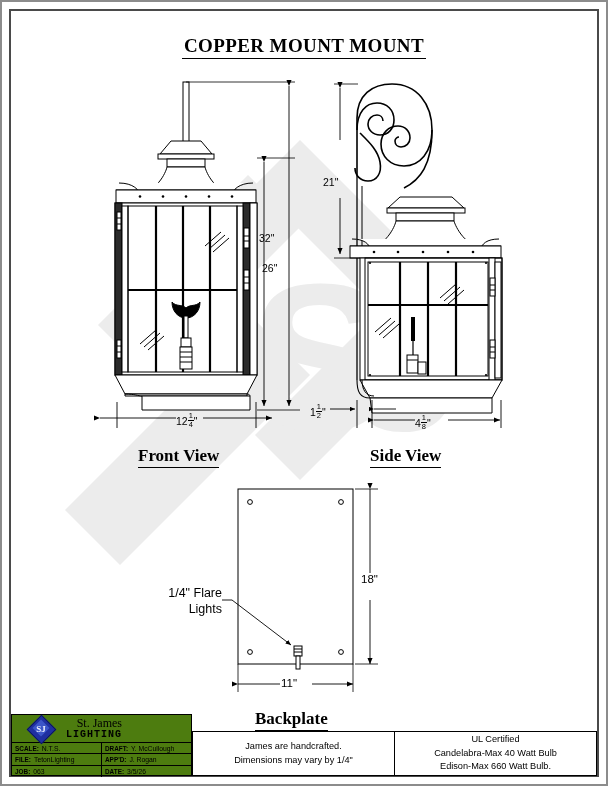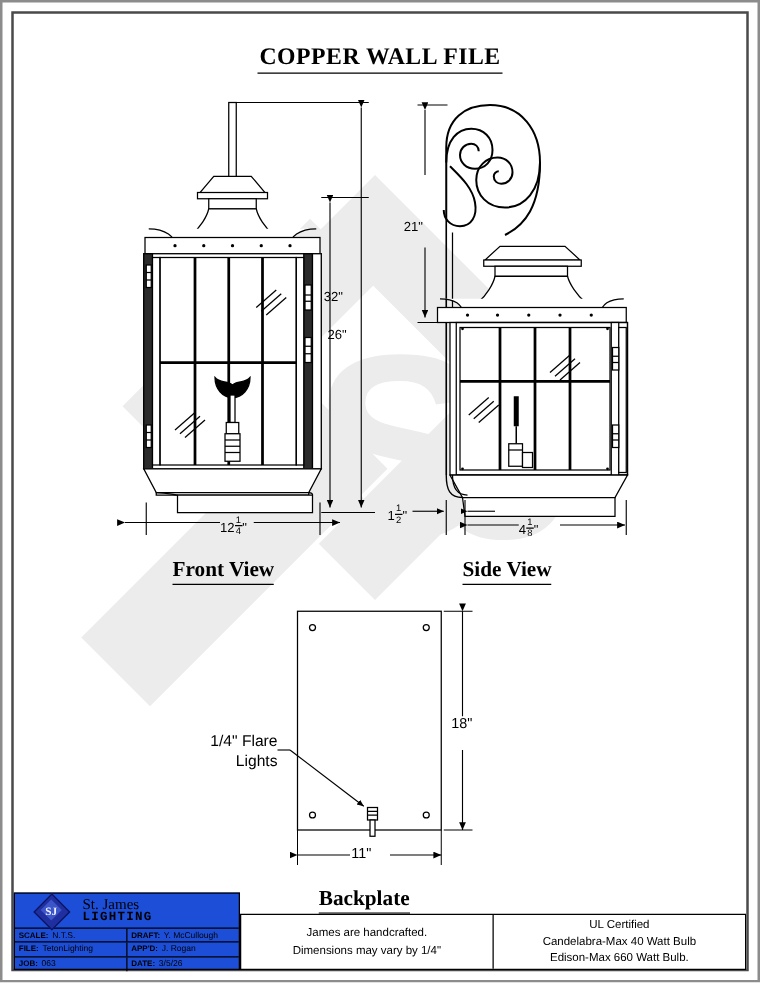--- a/index.html
+++ b/index.html
@@ -13,27 +13,27 @@
   .title-line{font-family:"Liberation Serif",serif;font-weight:bold;font-size:19px;letter-spacing:0.4px;color:#000;display:inline-block;border-bottom:1.6px solid #000;padding:0 2px 1px 2px;line-height:1.18;}
   .t2{margin-top:3px;}
   .viewlabel{position:absolute;font-family:"Liberation Serif",serif;font-size:17px;color:#000;border-bottom:1.3px solid #000;padding-bottom:1px;white-space:nowrap;font-weight:bold;}
   .dimtext{position:absolute;font-family:"Liberation Sans",sans-serif;font-size:10.5px;color:#000;white-space:nowrap;}
   .frac{display:inline-block;vertical-align:-0.15em;font-size:7.5px;line-height:1;text-align:center;margin:0 0px;}
   .frac .n{display:block;border-bottom:1px solid #000;padding:0 1px;}
   .frac .d{display:block;padding:0 1px;}
   .callout{position:absolute;font-family:"Liberation Sans",sans-serif;font-size:12.5px;color:#000;text-align:right;line-height:1.25;white-space:nowrap;}
   
   .tb{position:absolute;box-sizing:border-box;}
-  #titleblock{left:11px;top:714px;width:181px;height:62px;border:1.6px solid #000;background:#1d4ed8;}
+  #titleblock{left:11px;top:714px;width:181px;height:62px;border:1.6px solid #000;background:#4d7c0f;}
   #logorow{position:absolute;left:0;top:0;width:100%;height:28px;border-bottom:1.4px solid #000;box-sizing:border-box;display:flex;align-items:center;}
   #logo-diamond{width:26px;height:26px;margin-left:16px;position:relative;flex:0 0 auto;}
   #logo-diamond .dmd{position:absolute;left:3px;top:3px;width:19px;height:19px;background:#1f2fa0;transform:rotate(45deg);border:1px solid #0a1360;}
   #logo-diamond .dmd2{position:absolute;left:6.5px;top:6.5px;width:12px;height:12px;background:#3c55c8;transform:rotate(45deg);}
   #logo-diamond .sj{position:absolute;left:0;top:0;width:26px;height:26px;line-height:26px;text-align:center;font-family:"Liberation Serif",serif;font-size:9px;font-weight:bold;color:#eef1ff;}
-  #brand{margin-left:12px;text-align:left;line-height:1.05;}
+  #brand{margin-left:12px;text-align:right;line-height:1.05;}
   #brand .b1{font-family:"Liberation Serif",serif;font-size:12px;color:#000;}
   #brand .b2{font-family:"Liberation Mono",monospace;font-size:10px;font-weight:bold;letter-spacing:1px;color:#000;}
   .tbrow{position:absolute;left:0;width:100%;height:11.3px;border-bottom:1.1px solid #000;box-sizing:border-box;display:flex;}
   .tbrow.last{border-bottom:none;}
   .tbcell{display:flex;align-items:center;overflow:hidden;}
   .tbkey{font-family:"Liberation Sans",sans-serif;font-size:6.4px;font-weight:bold;color:#000;white-space:nowrap;}
   .tbval{font-family:"Liberation Sans",sans-serif;font-size:6.8px;color:#000;white-space:nowrap;margin-left:3px;}
   #notesblock{position:absolute;left:192px;top:731px;width:405px;height:45px;border:1.6px solid #000;box-sizing:border-box;display:flex;background:#fff;}
   .noteC{flex:1;display:flex;flex-direction:column;align-items:center;justify-content:center;font-family:"Liberation Sans",sans-serif;font-size:9.2px;color:#000;line-height:1.45;text-align:center;}
   .noteC.left{border-right:1.5px solid #000;}
@@ -292,21 +292,21 @@
       <line x1="353" y1="664" x2="353" y2="692" stroke-width="0.8"></line>
       <line x1="238" y1="684" x2="280" y2="684" stroke-width="0.9" marker-start="url(#ar)"></line>
       <line x1="312" y1="684" x2="353" y2="684" stroke-width="0.9" marker-end="url(#ar)"></line>
     </g>
 
     </g>
   </svg>
 
   <div class="title-wrap">
     <br>
-    <div class="title-line t2">COPPER WALL FILE</div>
+    <div class="title-line t2">COPPER MOUNT MOUNT</div>
   </div>
 
   <div class="viewlabel" style="left:138px;top:446px;">Front View</div>
   <div class="viewlabel" style="left:370px;top:446px;">Side View</div>
   <div class="viewlabel" style="left:255px;top:709px;">Backplate</div>
 
   <div class="dimtext" style="left:259px;top:232px;">32"</div>
   <div class="dimtext" style="left:262px;top:262px;">26"</div>
 
   <div class="dimtext" style="left:176px;top:412px;">

